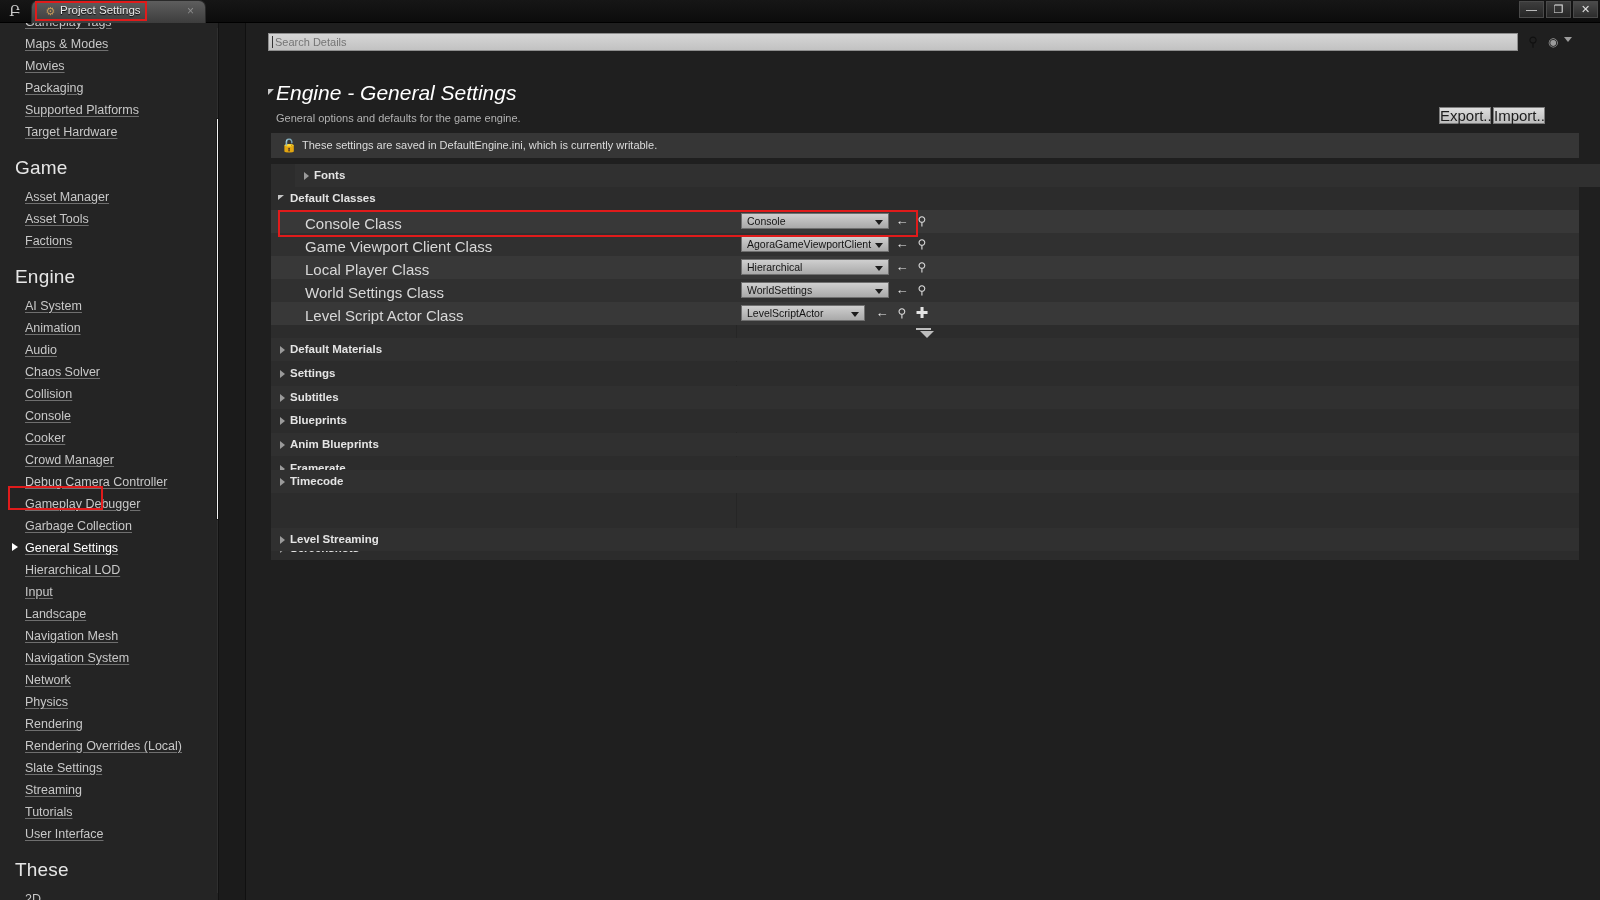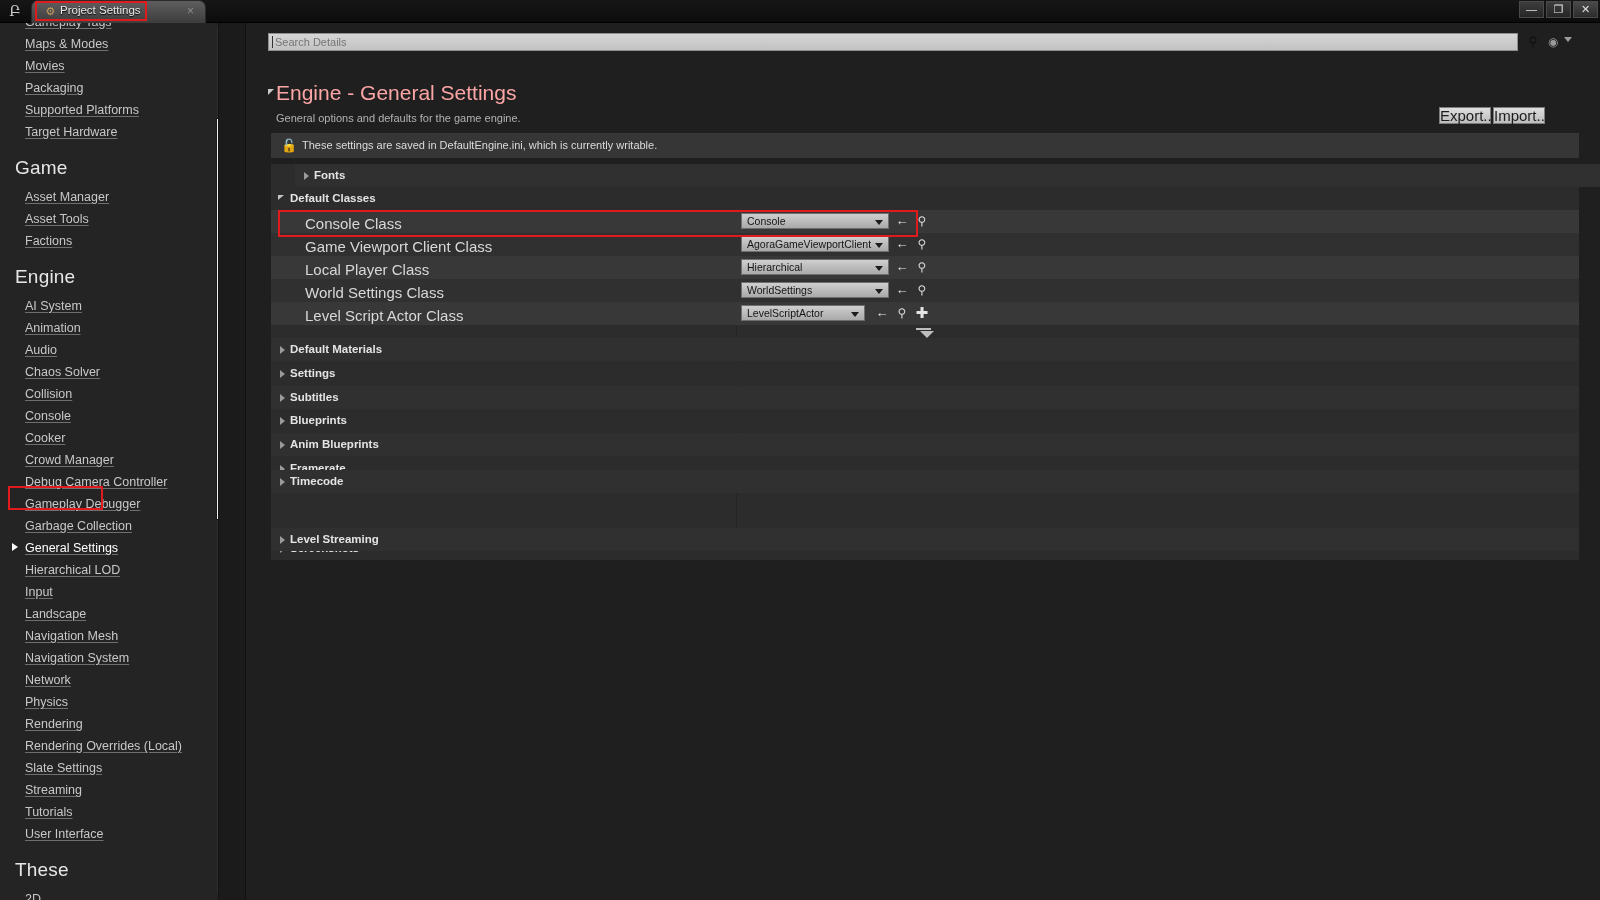--- a/index.html
+++ b/index.html
@@ -120,21 +120,21 @@
   #eye-chevron {
     position: absolute; left: 1296px; top: 4px;
     width: 0; height: 0;
     border-top: 5px solid #9c9c9c;
     border-left: 4px solid transparent;
     border-right: 4px solid transparent;
   }
 
   #page-title {
     position: absolute; left: 30px; top: 58px;
-    font-size: 21px; color: #fca5a5; white-space: nowrap;
+    font-size: 21px; color: #ffffff; white-space: nowrap; font-style: italic;
   }
   #title-caret {
     position: absolute; left: 22px; top: 66px;
     width: 0; height: 0;
     border-top: 6px solid #c9c9c9;
     border-right: 6px solid transparent;
   }
   #page-subtitle {
     position: absolute; left: 30px; top: 89px;
     font-size: 11px; color: #b2b2b2;

